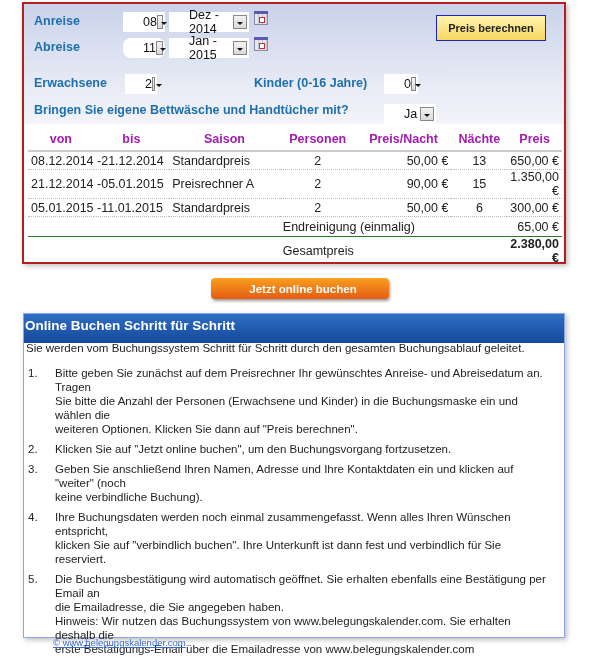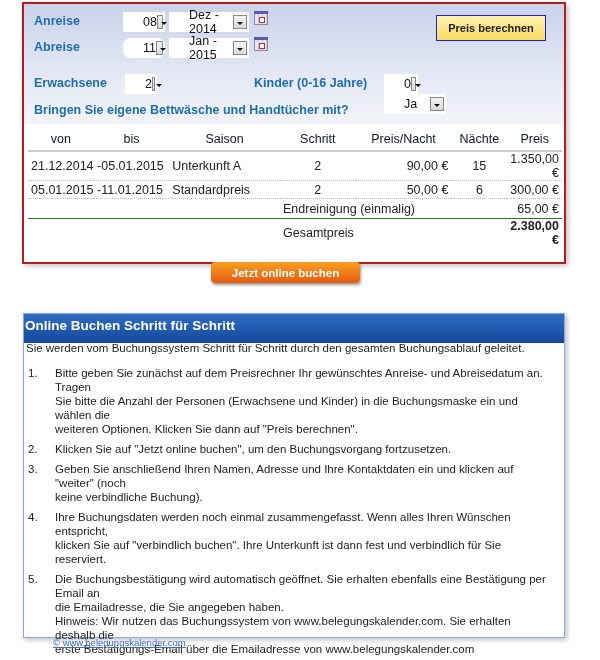--- a/index.html
+++ b/index.html
@@ -23,30 +23,30 @@
   .cal-icon { position:absolute; width:14px; height:14px; border:1px solid #8a8aa8; background:
            repeating-linear-gradient(90deg,#e6e6ee 0 3px,#c9c9d6 3px 4px); box-sizing:border-box; }
   .cal-icon::before { content:""; position:absolute; left:-1px; top:-1px; width:14px; height:3px; background:#5a5aa8; }
   .cal-icon::after { content:""; position:absolute; right:2px; top:5px; width:4px; height:4px; border:1px solid #c03030; background:#fff; }
   .divider { position:absolute; left:4px; top:66px; width:420px; height:0; border-top:1px dotted #d8dcea; }
   .calc-btn { position:absolute; left:412px; top:11px; width:110px; height:26px; box-sizing:border-box;
            border:1px solid #1a22c8; background:linear-gradient(#fff3b0,#f8d860);
            font-weight:bold; font-size:11px; color:#222; display:flex; align-items:center; justify-content:center; cursor:pointer; }
 
   table.prices { position:absolute; left:4px; top:124px; width:534px; border-collapse:collapse; font-size:12.5px; }
-  table.prices th { font-weight:normal; color:#0f172a; height:22px; border-bottom:2px solid #ccc; padding:0 3px; }
+  table.prices th { font-weight:bold; color:#a21caf; height:22px; border-bottom:2px solid #ccc; padding:0 3px; }
   table.prices td { height:17px; padding:0 3px; color:#222; }
   table.prices tr.row td { border-bottom:1px dotted #bbb; }
   .r { text-align:right; }
   .c { text-align:center; }
   tr.total td { border-top:1px solid #2a7a2a; height:18px; }
 
-  .book-btn { position:absolute; left:211px; top:262px; width:149px; height:21px; border-radius:4px;
+  .book-btn { position:absolute; left:211px; top:278px; width:172px; height:21px; border-radius:4px;
            background:linear-gradient(#f8a020,#e65a10); color:#fff; font-weight:bold; font-size:11.5px;
-           display:flex; align-items:center; justify-content:center; box-shadow:1px 2px 3px rgba(0,0,0,0.4); cursor:pointer; }
+           display:flex; align-items:center; justify-content:center; box-shadow:1px 2px 3px rgba(0,0,0,0.4); cursor:pointer;padding-left:6px; }
 
   
   .info { position:absolute; left:23px; top:313px; width:540px; height:323px; border:1px solid #8aa8e8;
            box-shadow:2px 2px 5px rgba(0,0,0,0.25); background:#fff; }
   .info-head { height:29px; background:linear-gradient(#2f6ec4,#14489a); color:#fff; font-weight:bold;
            font-size:13.5px; padding-left:1px; line-height:23px; }
   .intro { position:absolute; left:2px; top:28px; font-size:11.5px; color:#222; }
   ol { position:absolute; left:0; top:52px; margin:0; padding:0; list-style:none; width:530px; }
   ol li { display:flex; font-size:11.5px; line-height:14px; color:#222; margin-bottom:6px; }
   ol li .num { width:27px; padding-left:4px; flex:none; }
@@ -91,42 +91,50 @@
       <span class="arrow"></span>
     </div>
 
     <span class="lbl" style="left:230px;top:72px;">Kinder (0-16 Jahre)</span>
     <div class="sel" style="left:360px;top:70px;width:34px;">
       <span class="txt">0</span>
       <span class="arrow"></span>
     </div>
 
     <span class="lbl" style="left:10px;top:99px;">Bringen Sie eigene Bettwäsche und Handtücher mit?</span>
-    <div class="sel" style="left:360px;top:90px;width:62px;">
+    <div class="sel" style="left:360px;top:100px;width:52px;">
       <span class="txt">Ja</span>
       <span class="arrow"></span>
     </div>
   </div>
 
   <table class="prices">
     <thead>
       <tr>
         <th style="width:60px;">von</th>
         <th style="width:70px;">bis</th>
         <th style="width:105px;">Saison</th>
-        <th style="width:70px;">Schritt</th>
+        <th style="width:70px;">Personen</th>
         <th style="width:90px;">Preis/Nacht</th>
         <th style="width:50px;">Nächte</th>
         <th>Preis</th>
       </tr>
     </thead>
     <tbody>
       <tr class="row">
+        <td colspan="2">08.12.2014 -21.12.2014</td>
+        <td>Standardpreis</td>
+        <td class="c">2</td>
+        <td class="r">50,00 €</td>
+        <td class="c">13</td>
+        <td class="r">650,00 €</td>
+      </tr>
+      <tr class="row">
         <td colspan="2">21.12.2014 -05.01.2015</td>
-        <td>Unterkunft A</td>
+        <td>Preisrechner A</td>
         <td class="c">2</td>
         <td class="r">90,00 €</td>
         <td class="c">15</td>
         <td class="r">1.350,00 €</td>
       </tr>
       <tr class="row">
         <td colspan="2">05.01.2015 -11.01.2015</td>
         <td>Standardpreis</td>
         <td class="c">2</td>
         <td class="r">50,00 €</td>

